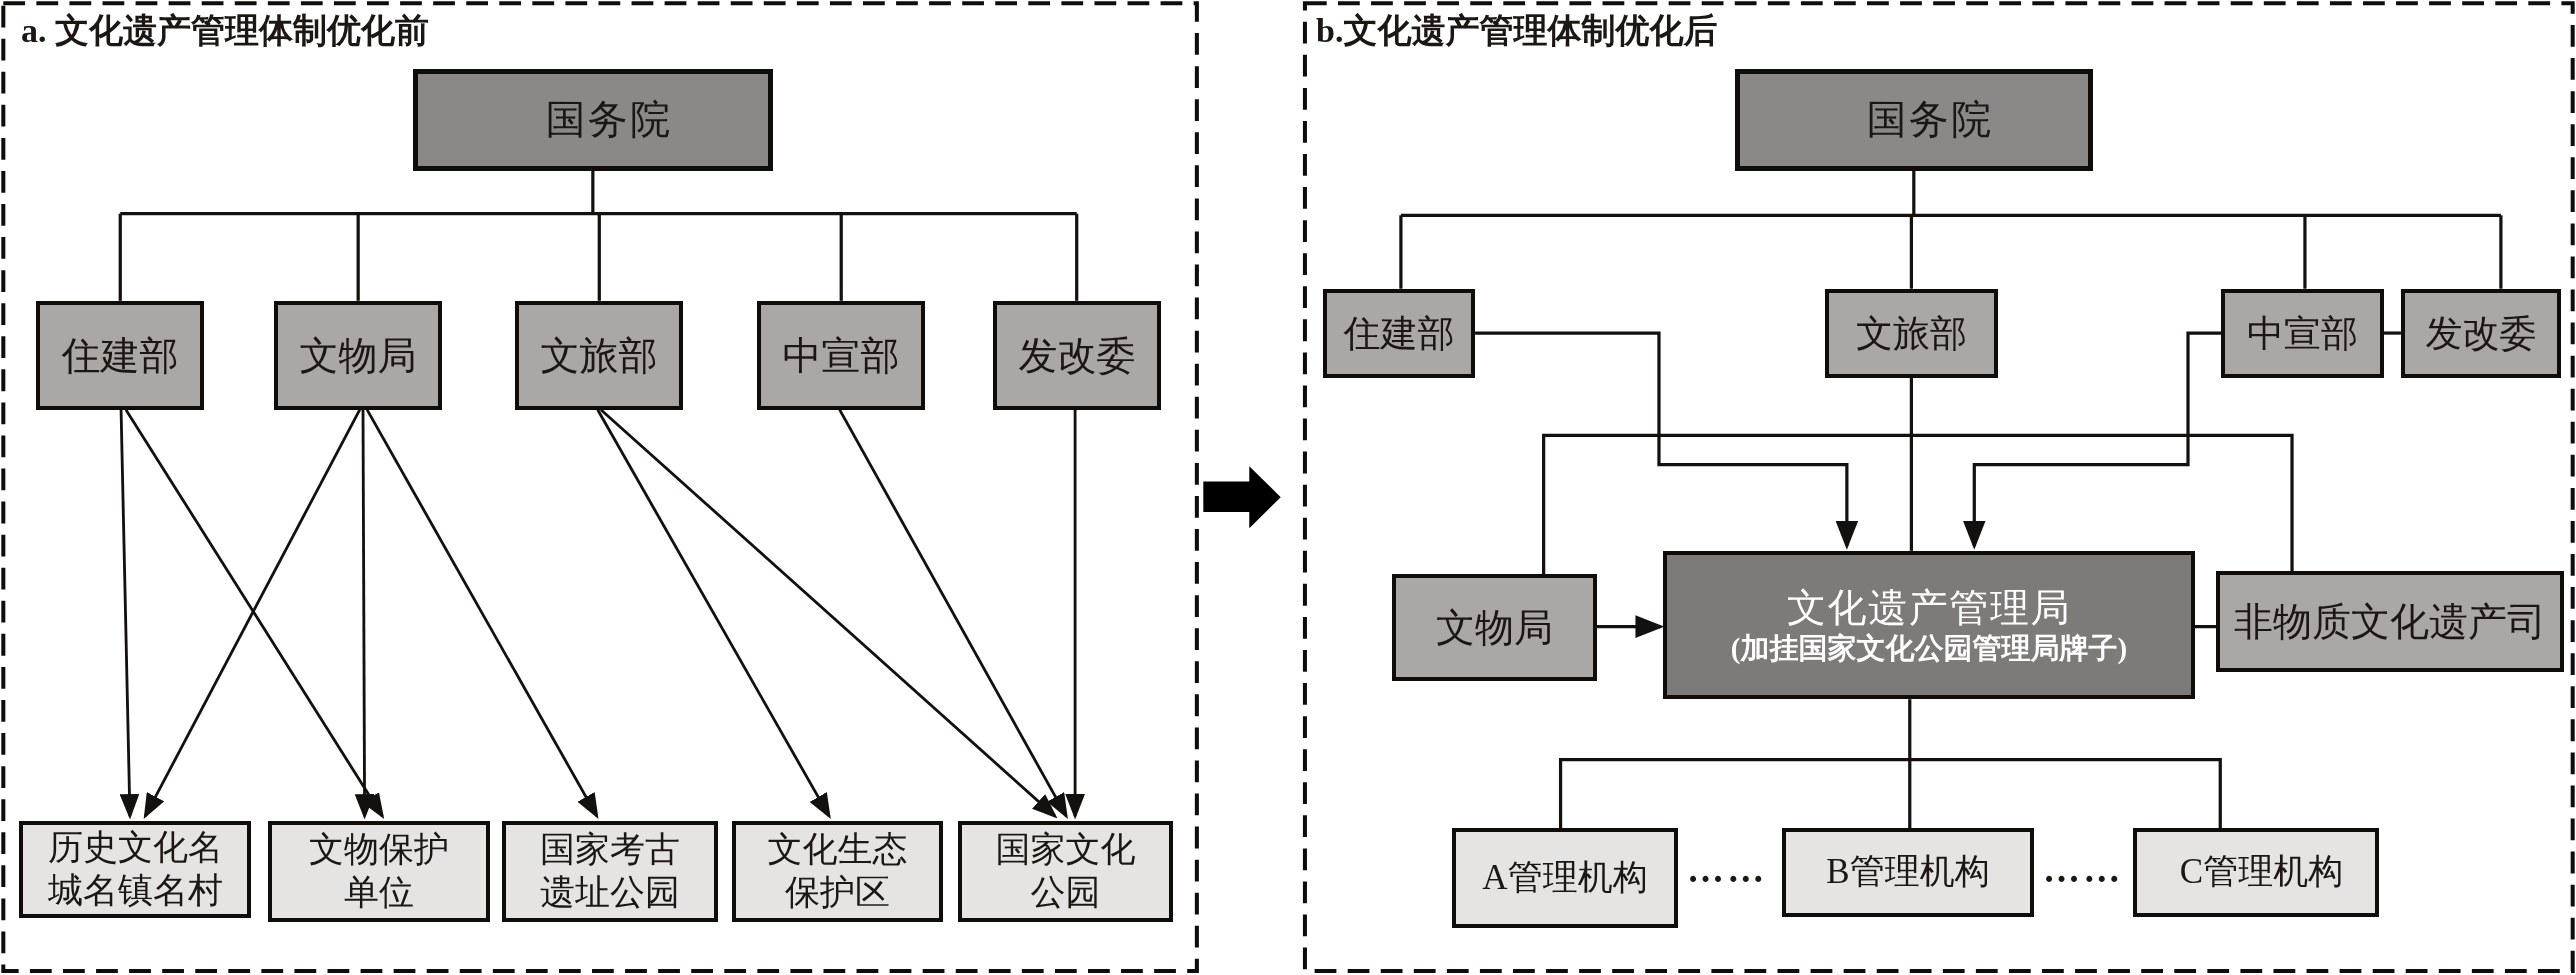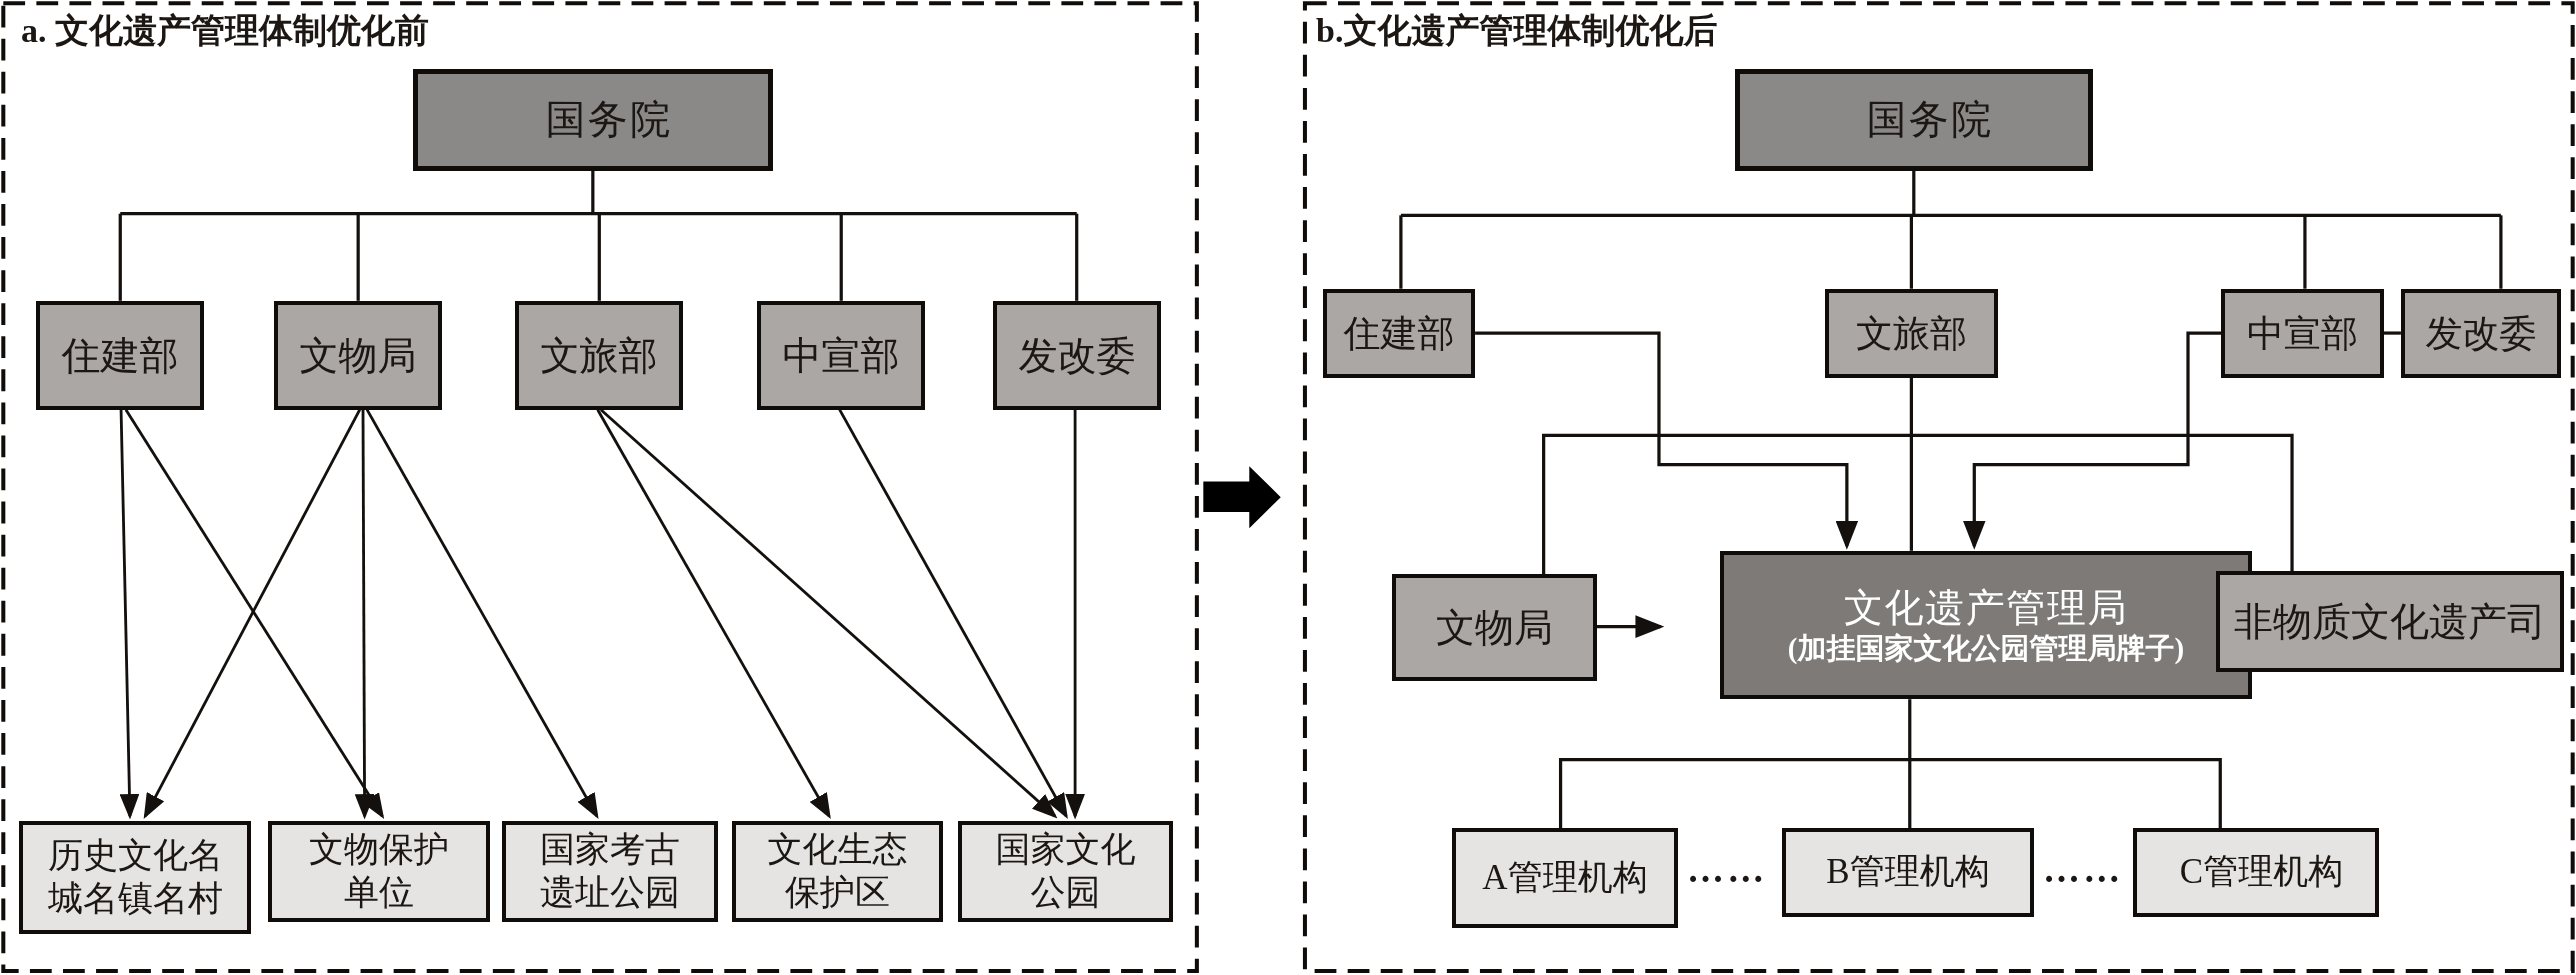--- a/index.html
+++ b/index.html
@@ -77,21 +77,21 @@
   <div class="title" style="left:1316px;top:8px;">b.文化遗产管理体制优化后</div>
 
   <div class="box dark" style="left:413px;top:69px;width:360px;height:102px;font-size:40px;border-width:5.6px;letter-spacing:2.4px;">国务院</div>
 
   <div class="box mid" style="left:36px;top:301px;width:168px;height:109px;font-size:39px;">住建部</div>
   <div class="box mid" style="left:274px;top:301px;width:168px;height:109px;font-size:39px;">文物局</div>
   <div class="box mid" style="left:515px;top:301px;width:168px;height:109px;font-size:39px;">文旅部</div>
   <div class="box mid" style="left:757px;top:301px;width:168px;height:109px;font-size:39px;">中宣部</div>
   <div class="box mid" style="left:993px;top:301px;width:168px;height:109px;font-size:39px;">发改委</div>
 
-  <div class="box light" style="left:19.4px;top:821px;width:232px;height:113px;font-size:35px;">
+  <div class="box light" style="left:19.4px;top:821px;width:232px;height:97px;font-size:35px;">
     <div>
         <div>历史文化名</div>
         <div>城名镇名村</div>
       </div>
   </div>
   <div class="box light" style="left:268px;top:821px;width:222px;height:101px;font-size:35px;">
     <div>
         <div>文物保护</div>
         <div>单位</div>
       </div>
@@ -117,21 +117,21 @@
 
   <div class="box dark" style="left:1735px;top:69px;width:358px;height:102px;font-size:40px;border-width:5.6px;letter-spacing:2.4px;">国务院</div>
 
   <div class="box mid" style="left:1323px;top:289px;width:152px;height:89px;font-size:37px;">住建部</div>
   <div class="box mid" style="left:1825px;top:289px;width:173px;height:89px;font-size:37px;">文旅部</div>
   <div class="box mid" style="left:2221px;top:289px;width:163px;height:89px;font-size:37px;">中宣部</div>
   <div class="box mid" style="left:2401px;top:289px;width:160px;height:89px;font-size:37px;">发改委</div>
 
   <div class="box mid" style="left:1392px;top:574px;width:205px;height:107px;font-size:39px;">文物局</div>
 
-  <div class="box admin" style="left:1720px;top:551px;width:532px;height:148px;">
+  <div class="box admin" style="left:1663px;top:551px;width:532px;height:148px;">
     <div style="font-size:39px;letter-spacing:1.6px;">文化遗产管理局</div>
     <div style="font-size:29px;font-weight:bold;">(加挂国家文化公园管理局牌子)</div>
   </div>
 
   <div class="box mid" style="left:2216px;top:571px;width:348px;height:101px;font-size:39px;">非物质文化遗产司</div>
 
   <div class="box light" style="left:1452px;top:828px;width:226px;height:100px;font-size:35px;">A管理机构</div>
   <div class="box light" style="left:1782px;top:828px;width:252px;height:89px;font-size:35px;">B管理机构</div>
   <div class="box light" style="left:2133px;top:828px;width:246px;height:89px;font-size:35px;padding-left:11px;">C管理机构</div>
 

